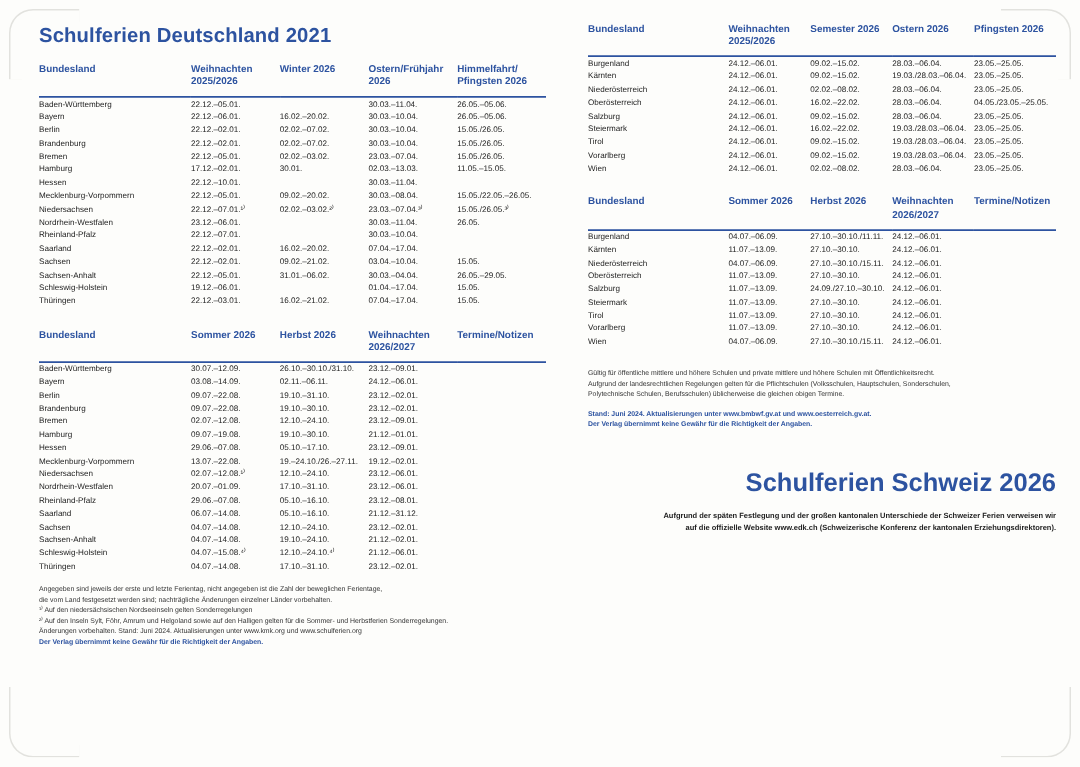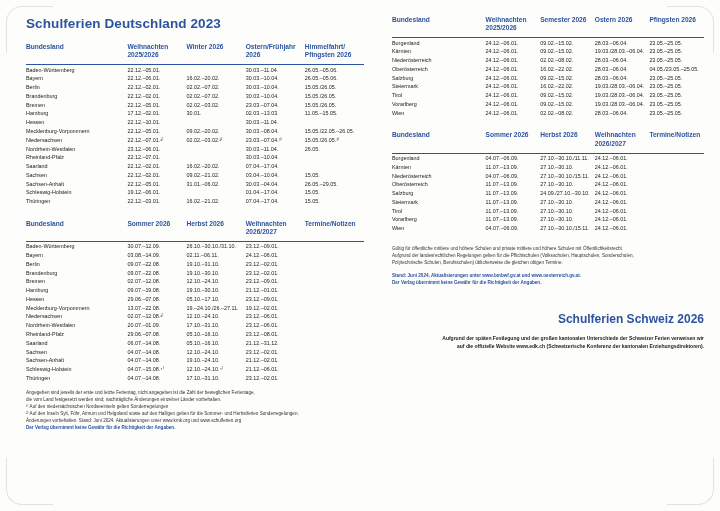--- a/index.html
+++ b/index.html
@@ -52,40 +52,40 @@
     font-size:4.6px;line-height:1.5;color:#333;margin-top:8px;
   }
   .foot-blue{color:#2d53a0;font-weight:bold;}
 
   .at-note{
     font-size:4.6px;line-height:1.55;color:#333;margin-top:12px;
   }
   .at-note .blue{color:#2d53a0;font-weight:bold;}
 
   h1.ch{
-    font-size:12px;font-weight:bold;color:#2d53a0;margin:26px 0 8px 0;text-align:right;
+    font-size:17px;font-weight:bold;color:#2d53a0;margin:26px 0 8px 0;text-align:right;
   }
   .ch-note{font-size:5px;line-height:1.6;color:#222;font-weight:bold;text-align:right;}
 
   .w-state{width:30%;}
   .w-col{width:17.5%;}
   .w-col4{width:17.5%;}
 </style>
 </head>
 <body>
 
 <div class="page">
 
   <div class="corner tl"></div>
   <div class="corner tr"></div>
   <div class="corner bl"></div>
   <div class="corner br"></div>
 
   <div class="col-left">
-    <h1 class="title">Schulferien Deutschland 2023</h1>
+    <h1 class="title">Schulferien Deutschland 2021</h1>
 
     <table class="ferien">
       <colgroup>
           <col class="w-state">
           <col class="w-col">
           <col class="w-col">
           <col class="w-col">
           <col class="w-col4">
         </colgroup>
       <thead>

